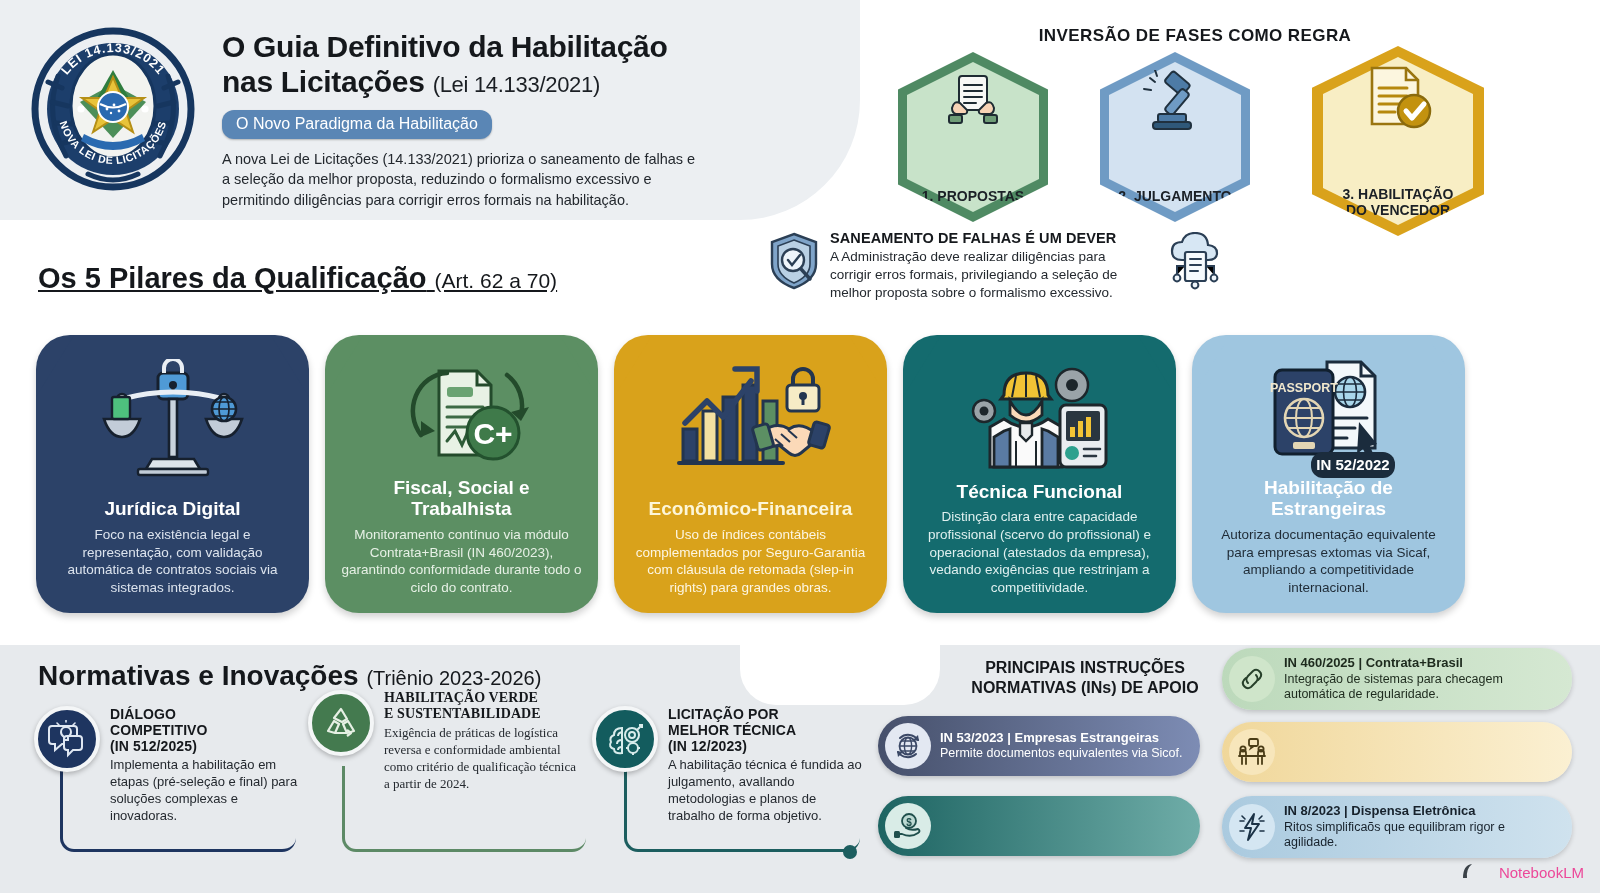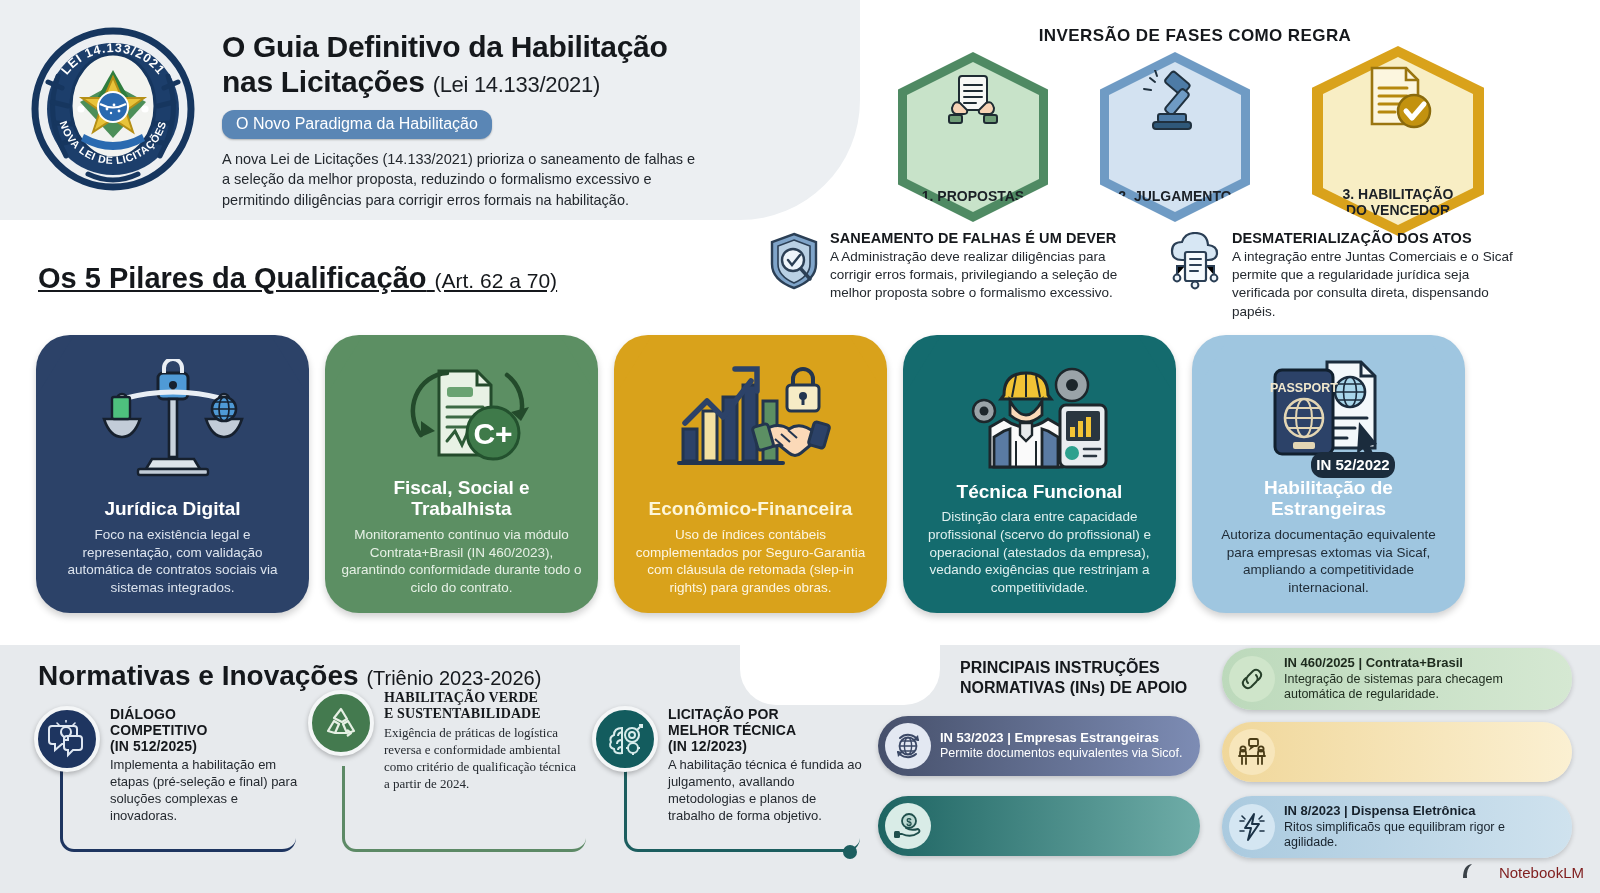--- a/index.html
+++ b/index.html
@@ -91,36 +91,36 @@
     box-shadow:0 2px 5px rgba(0,0,0,.25); }
   .tl-body h5{ font-size:14px; font-weight:bold; color:#15181c; line-height:1.15; letter-spacing:.1px;}
   .tl-body p{ font-size:13px; line-height:1.3; color:#24292f; margin-top:3px; }
   #tl1{ left:34px; top:706px; }
   #tl2{ left:308px; top:690px;font-family:Liberation Serif, serif; }
   #tl3{ left:592px; top:706px; }
   .tl-connector{ position:absolute; border-style:solid; border-width:0 0 3px 3px;
     border-bottom-left-radius:14px; border-bottom-right-radius:14px; }
 
   
-  #ins-title{ position:absolute; left:960px; top:658px; width:250px; text-align:left;
+  #ins-title{ position:absolute; left:960px; top:658px; width:250px; text-align:center;
     font-size:16px; font-weight:bold; line-height:1.22; color:#15181c; }
   .in-pill{ position:absolute; display:flex; align-items:center; gap:9px;
      border-radius:30px; padding:7px 14px 7px 7px; box-shadow:0 2px 5px rgba(0,0,0,.18); }
   .in-ic{ flex:0 0 46px; width:46px; height:46px; border-radius:50%;
      display:flex; align-items:center; justify-content:center; }
   .in-txt h6{ font-size:13px; font-weight:bold; line-height:1.2; }
   .in-txt p{ font-size:12.5px; line-height:1.25; margin-top:1px; }
   #in-left1{ left:878px; top:716px; width:322px; }
   #in-left2{ left:878px; top:796px; width:322px; }
   #in-right1{ left:1222px; top:648px; width:350px; }
   #in-right2{ left:1222px; top:722px; width:350px; }
   #in-right3{ left:1222px; top:796px; width:350px; }
 
   #watermark{ position:absolute; right:16px; bottom:10px; display:flex; align-items:center; gap:18px;
-    font-size:15px; color:#7f1d1d; }
+    font-size:15px; color:#ec4899; }
 </style>
 </head>
 <body>
 
 <div id="header-panel"></div>
 <div id="header-row">
 
   <div id="seal">
     <svg viewBox="0 0 190 190">
       <circle cx="95" cy="95" r="78" fill="none" stroke="#16365f" stroke-width="7"></circle>
@@ -253,24 +253,20 @@
       <path d="M14 28 q-10 0 -10 -9 q0 -9 10 -9 q3 -9 13 -9 q12 0 13 12 q9 1 9 8 q0 7 -9 7 Z" fill="#d7e7f4" stroke="#2b3f55" stroke-width="2.2"></path>
       <rect x="17" y="20" width="21" height="29" rx="2" fill="#f6fafd" stroke="#2b3f55" stroke-width="2.2"></rect>
       <g stroke="#2b3f55" stroke-width="2" stroke-linecap="round">
         <path d="M22 27h11M22 33h11M22 39h8"></path>
         <path d="M17 34 h-8 v9 M38 34 h8 v9"></path>
       </g>
       <circle cx="9" cy="46" r="3.4" fill="#eef5fb" stroke="#2b3f55" stroke-width="2"></circle>
       <circle cx="46" cy="46" r="3.4" fill="#eef5fb" stroke="#2b3f55" stroke-width="2"></circle>
       <circle cx="27" cy="53" r="3.4" fill="#eef5fb" stroke="#2b3f55" stroke-width="2"></circle>
     </svg>
-  </div>
-  <div>
-    <h4>DESMATERIALIZAÇÃO DOS ATOS</h4>
-    <p>A integração entre Juntas Comerciais e o Sicaf permite que a regularidade jurídica seja verificada por consulta direta, dispensando papéis.</p>
   </div>
 </div>
 
 <div id="pillars-title">
   <span>Os 5 Pilares da Qualificação</span>
   <span class="art">(Art. 62 a 70)</span>
 </div>
 
 <div id="pillars">
 

